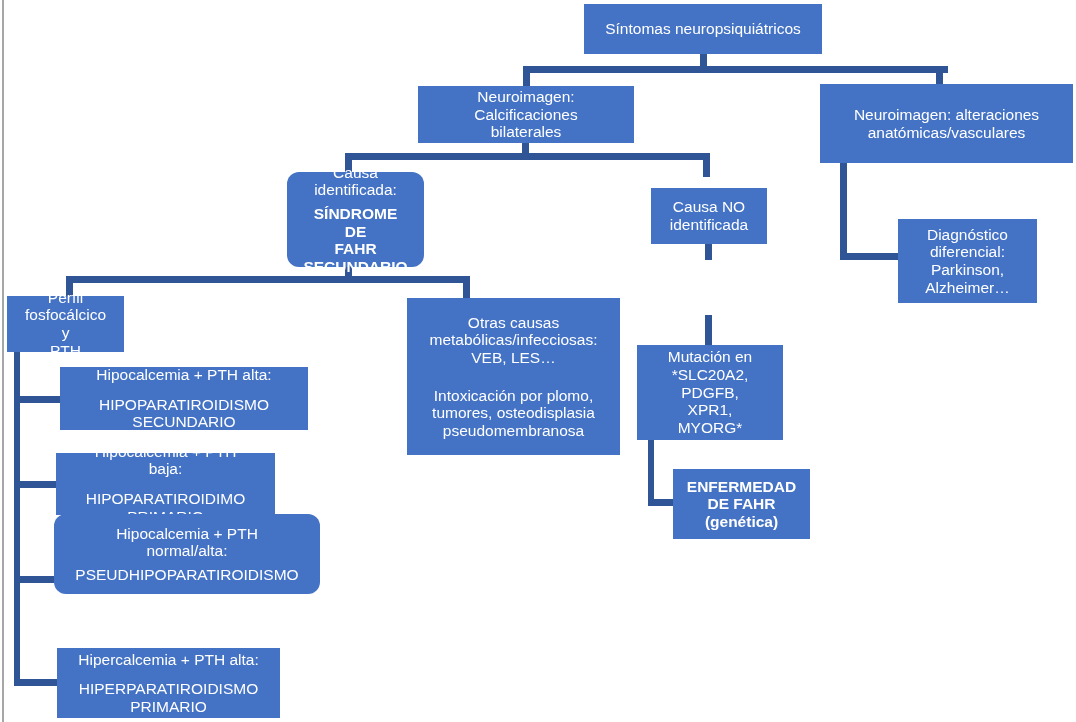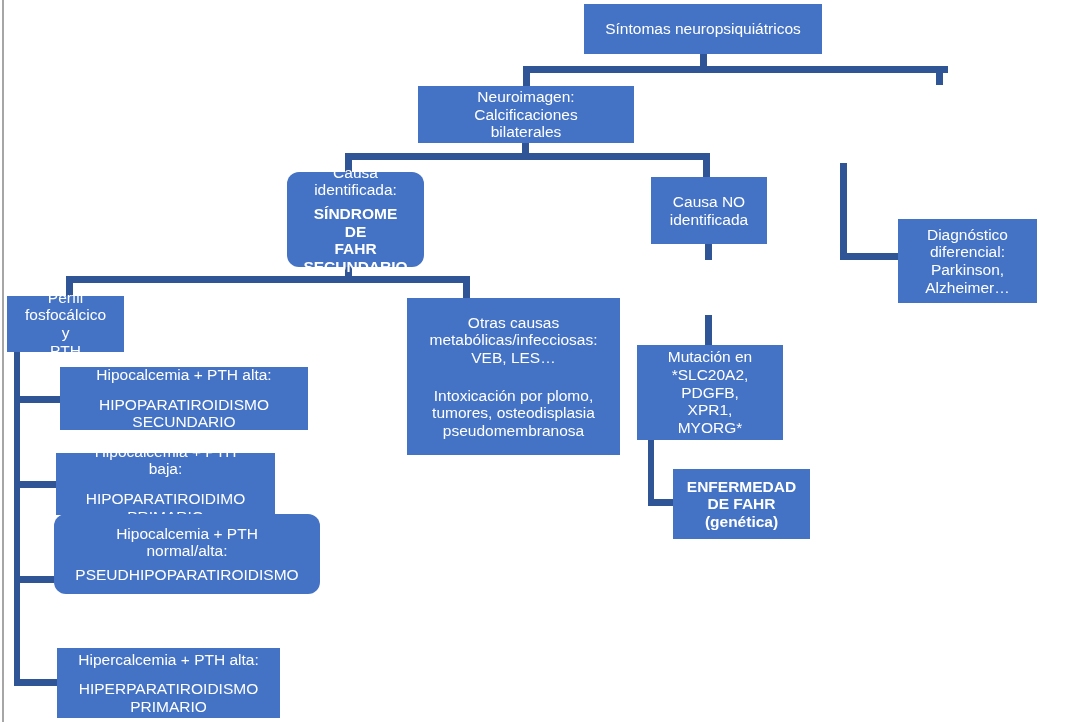--- a/index.html
+++ b/index.html
@@ -82,30 +82,34 @@
 
   <div class="node" style="left:584px;top:4px;width:238px;height:50px">
     <div class="txt">Síntomas neuropsiquiátricos</div>
   </div>
 
   <div class="node" style="left:418px;top:86px;width:216px;height:57px">
     <div class="txt">Neuroimagen:
 Calcificaciones bilaterales</div>
   </div>
 
+  <div class="node" style="left:820px;top:84px;width:253px;height:79px">
+    <div class="txt">Neuroimagen: alteraciones
+anatómicas/vasculares</div>
+  </div>
 
   <div class="node gap6" style="left:287px;top:172px;width:137px;height:95px">
     <div class="txt">Causa
 identificada:</div>
     <div class="txt bold">SÍNDROME DE
 FAHR
 SECUNDARIO</div>
   </div>
 
-  <div class="node" style="left:651px;top:177px;width:116px;height:67px">
+  <div class="node" style="left:651px;top:188px;width:116px;height:56px">
     <div class="txt">Causa NO
 identificada</div>
   </div>
 
   <div class="node" style="left:898px;top:219px;width:139px;height:84px">
     <div class="txt">Diagnóstico
 diferencial:
 Parkinson,
 Alzheimer…</div>
   </div>

